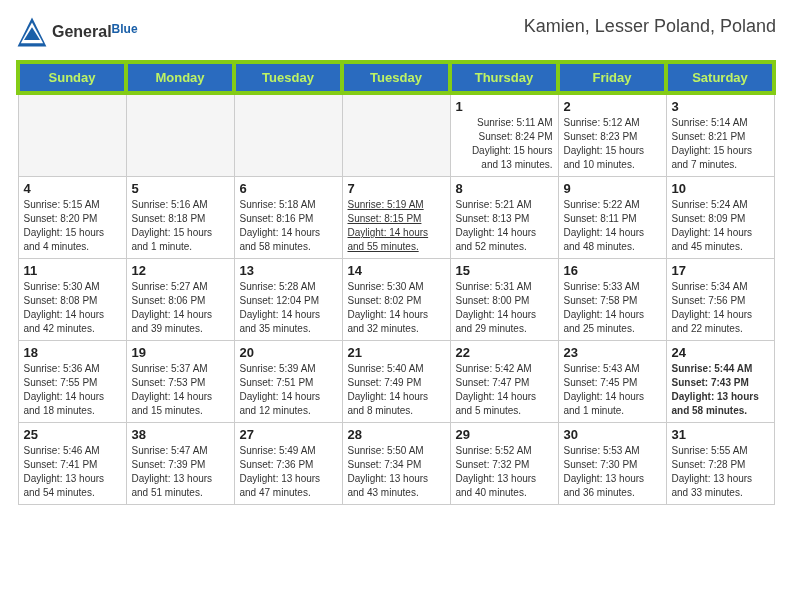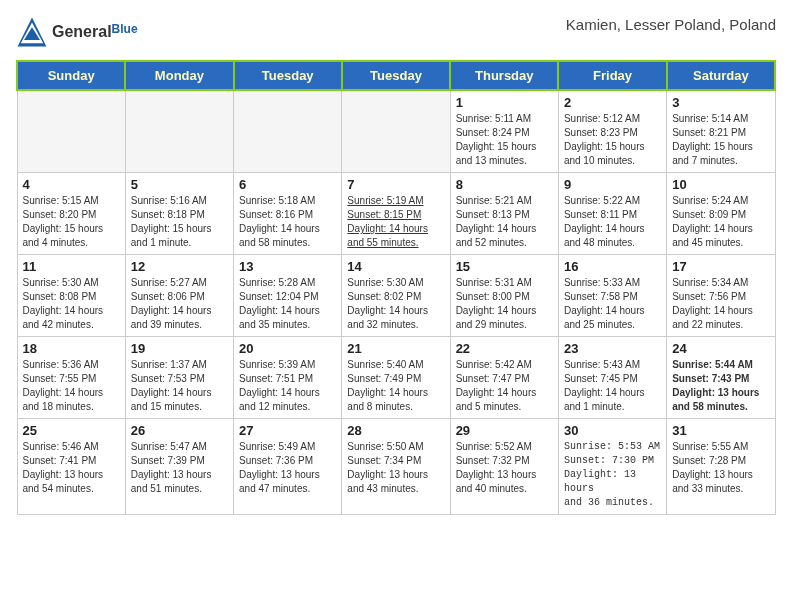--- a/index.html
+++ b/index.html
@@ -42,37 +42,37 @@
     }
     .title-block {
       text-align: right;
     }
     .month-title {
       font-size: 36px;
       font-weight: bold;
       color: #222;
     }
     .subtitle {
-      font-size: 15px;
+      font-size: 18px;
       color: #444;
       margin-left: 14px;
     }
     table {
       width: 100%;
       border-collapse: collapse;
       table-layout: fixed;
     }
     .day-header {
       background: #2a6bbf;
-      color: #fef9c3;
+      color: #bef264;
       text-align: center;
       font-size: 13px;
       font-weight: bold;
       padding: 6px 2px;
-      border: 2px solid #84cc16;
+      border: 4px solid #84cc16;
     }
     td {
       border: 1px solid #ccc;
       vertical-align: top;
       padding: 4px 5px;
       height: 80px;
       background: #fff;
     }
     td.empty {
       background: #f5f5f5;
@@ -126,21 +126,21 @@
       </tr>
   </thead>
   <tbody id="calendar-body">
       <tr>
         <td class="empty"></td>
         <td class="empty"></td>
         <td class="empty"></td>
         <td class="empty"></td>
         <td>
           <span class="day-num">1</span>
-          <div class="day-info" style="white-space: pre-line;">Sunrise: 5:11 AM
+          <div class="day-info" style="white-space: pre-line; text-align: right;">Sunrise: 5:11 AM
 Sunset: 8:24 PM
 Daylight: 15 hours
 and 13 minutes.</div>
         </td>
         <td>
           <span class="day-num">2</span>
           <div class="day-info" style="white-space: pre-line;">Sunrise: 5:12 AM
 Sunset: 8:23 PM
 Daylight: 15 hours
 and 10 minutes.</div>
@@ -258,21 +258,21 @@
       <tr>
         <td>
           <span class="day-num">18</span>
           <div class="day-info" style="white-space: pre-line;">Sunrise: 5:36 AM
 Sunset: 7:55 PM
 Daylight: 14 hours
 and 18 minutes.</div>
         </td>
         <td>
           <span class="day-num">19</span>
-          <div class="day-info" style="white-space: pre-line;">Sunrise: 1:37 AM
+          <div class="day-info" style="white-space: pre-line;">Sunrise: 5:37 AM
 Sunset: 7:53 PM
 Daylight: 14 hours
 and 15 minutes.</div>
         </td>
         <td>
           <span class="day-num">20</span>
           <div class="day-info" style="white-space: pre-line;">Sunrise: 5:39 AM
 Sunset: 7:51 PM
 Daylight: 14 hours
 and 12 minutes.</div>
@@ -308,21 +308,21 @@
       </tr>
       <tr>
         <td>
           <span class="day-num">25</span>
           <div class="day-info" style="white-space: pre-line;">Sunrise: 5:46 AM
 Sunset: 7:41 PM
 Daylight: 13 hours
 and 54 minutes.</div>
         </td>
         <td>
-          <span class="day-num">26</span>
+          <span class="day-num">38</span>
           <div class="day-info" style="white-space: pre-line;">Sunrise: 5:47 AM
 Sunset: 7:39 PM
 Daylight: 13 hours
 and 51 minutes.</div>
         </td>
         <td>
           <span class="day-num">27</span>
           <div class="day-info" style="white-space: pre-line;">Sunrise: 5:49 AM
 Sunset: 7:36 PM
 Daylight: 13 hours
@@ -337,21 +337,21 @@
         </td>
         <td>
           <span class="day-num">29</span>
           <div class="day-info" style="white-space: pre-line;">Sunrise: 5:52 AM
 Sunset: 7:32 PM
 Daylight: 13 hours
 and 40 minutes.</div>
         </td>
         <td>
           <span class="day-num">30</span>
-          <div class="day-info" style="white-space: pre-line; font-family: Liberation Mono, monospace;">Sunrise: 5:53 AM
+          <div class="day-info" style="white-space: pre-line;">Sunrise: 5:53 AM
 Sunset: 7:30 PM
 Daylight: 13 hours
 and 36 minutes.</div>
         </td>
         <td>
           <span class="day-num">31</span>
           <div class="day-info" style="white-space: pre-line;">Sunrise: 5:55 AM
 Sunset: 7:28 PM
 Daylight: 13 hours
 and 33 minutes.</div>

